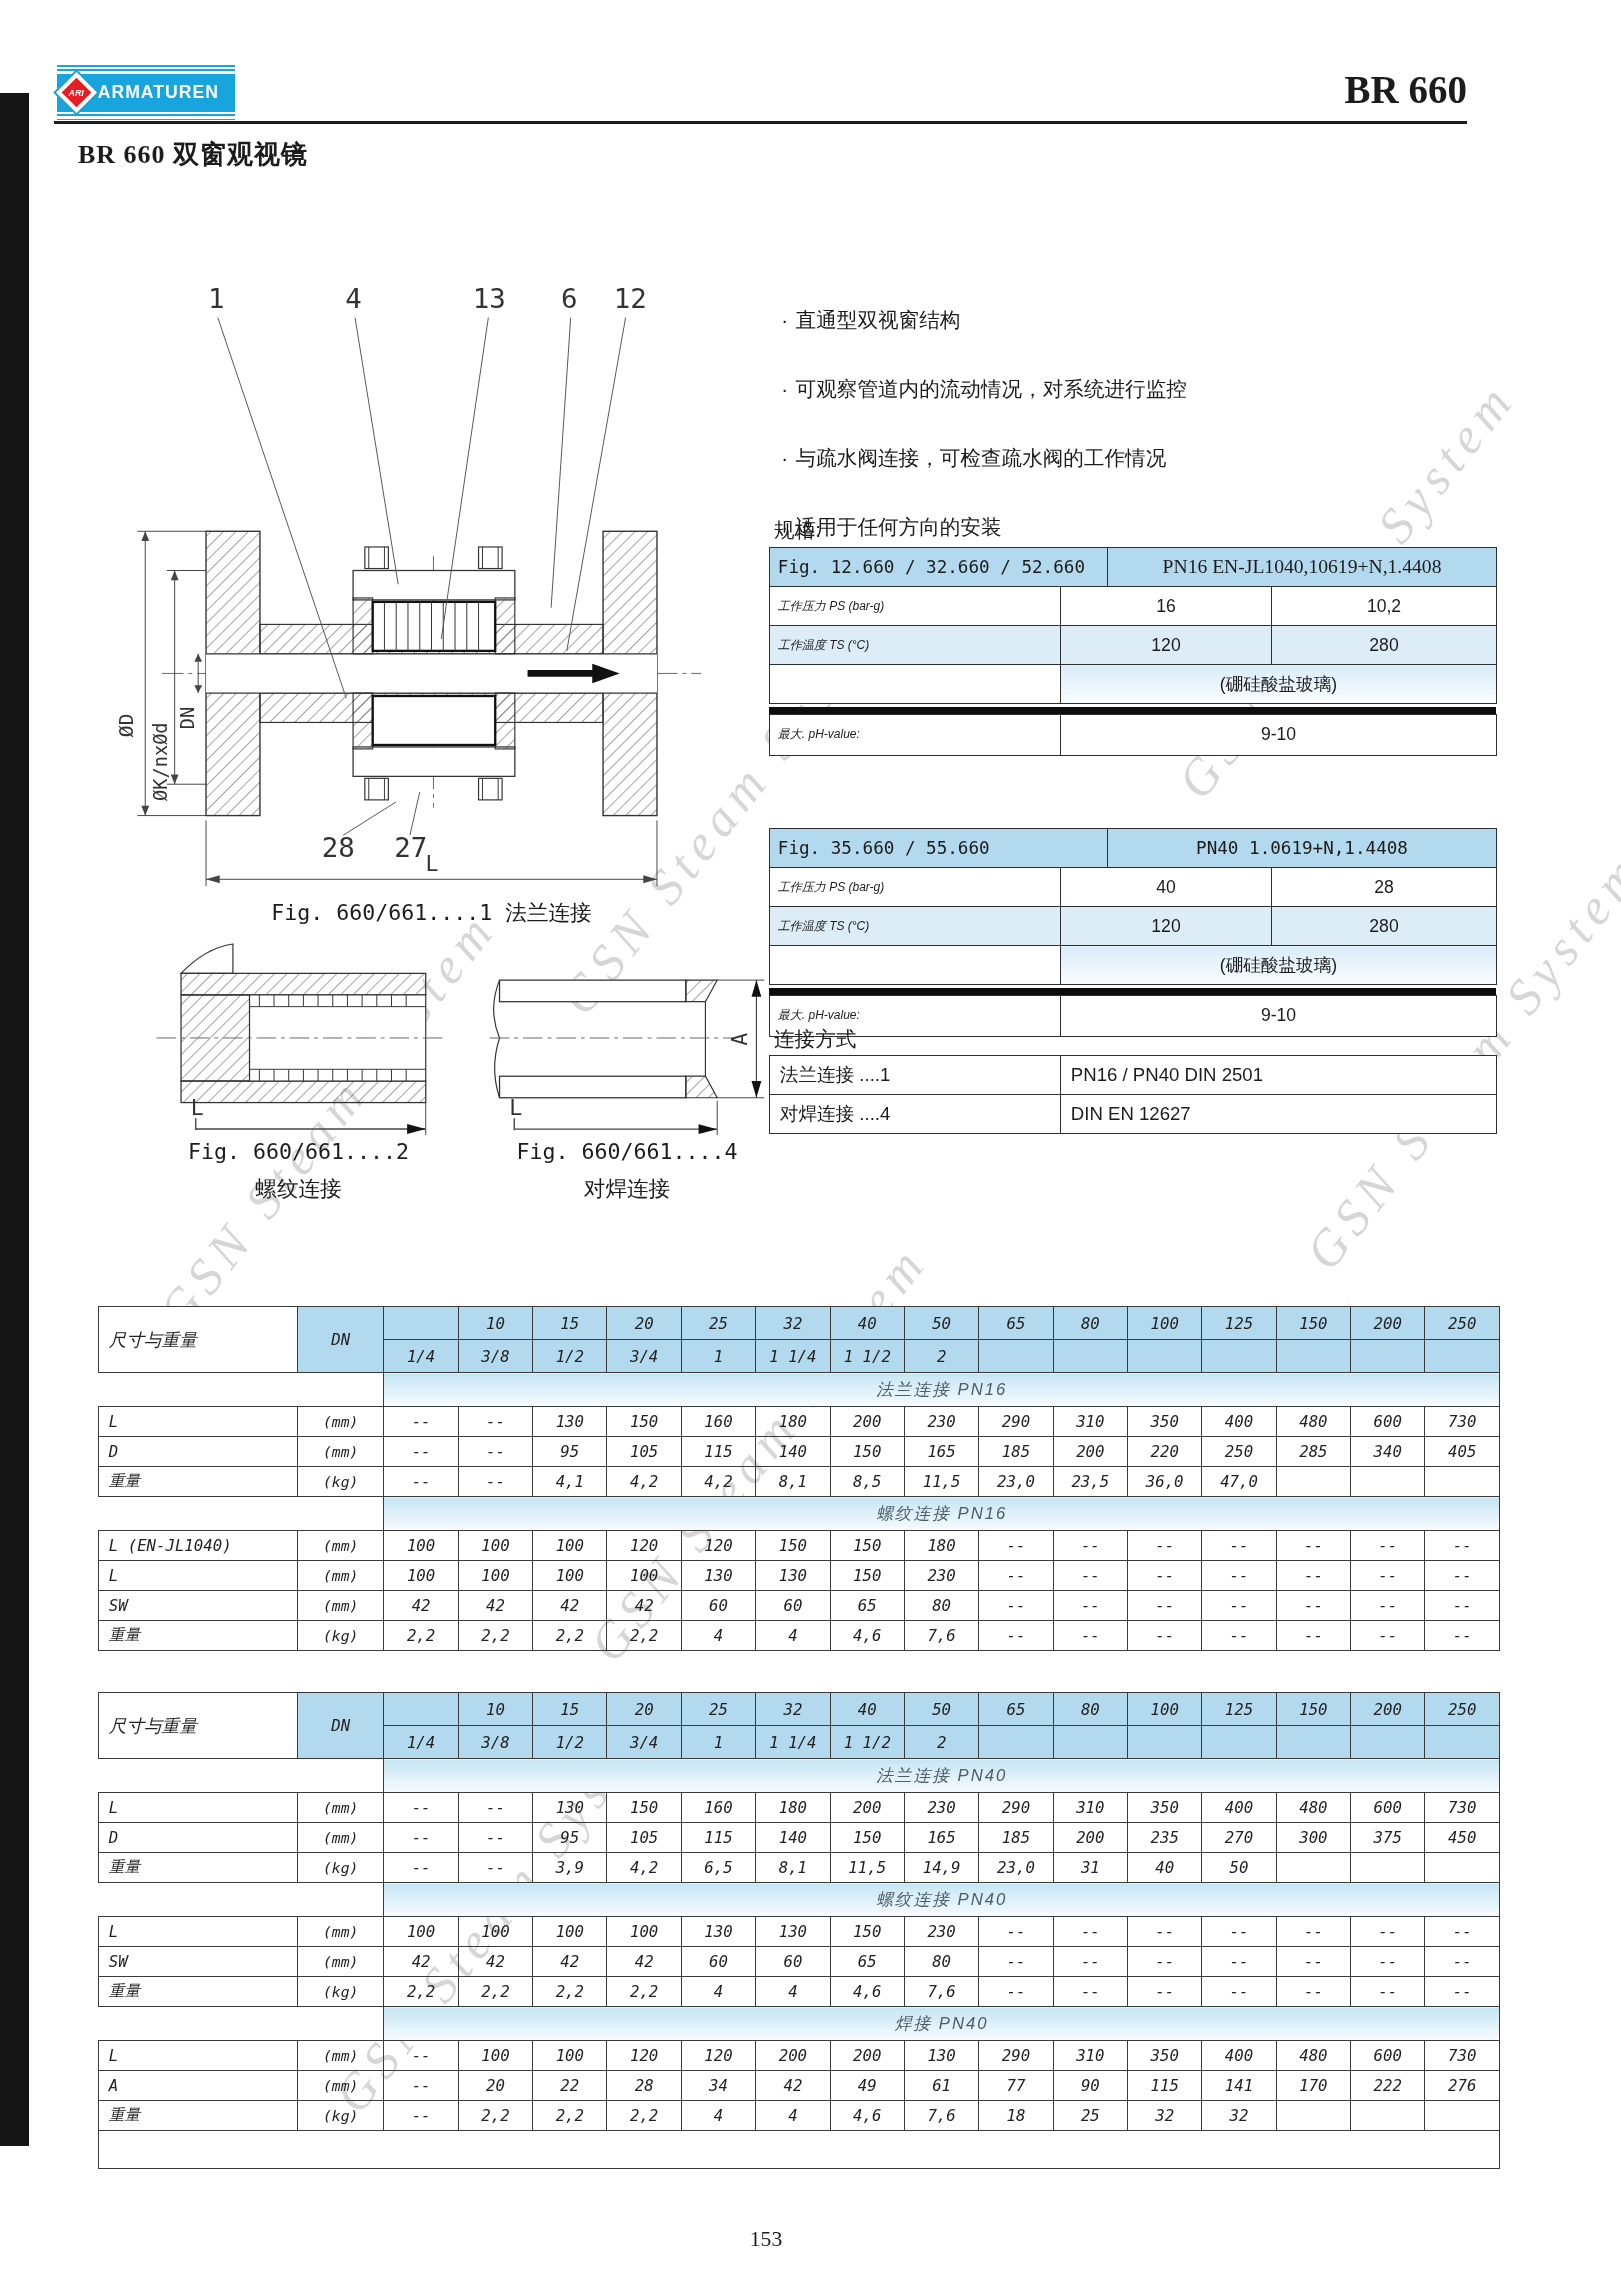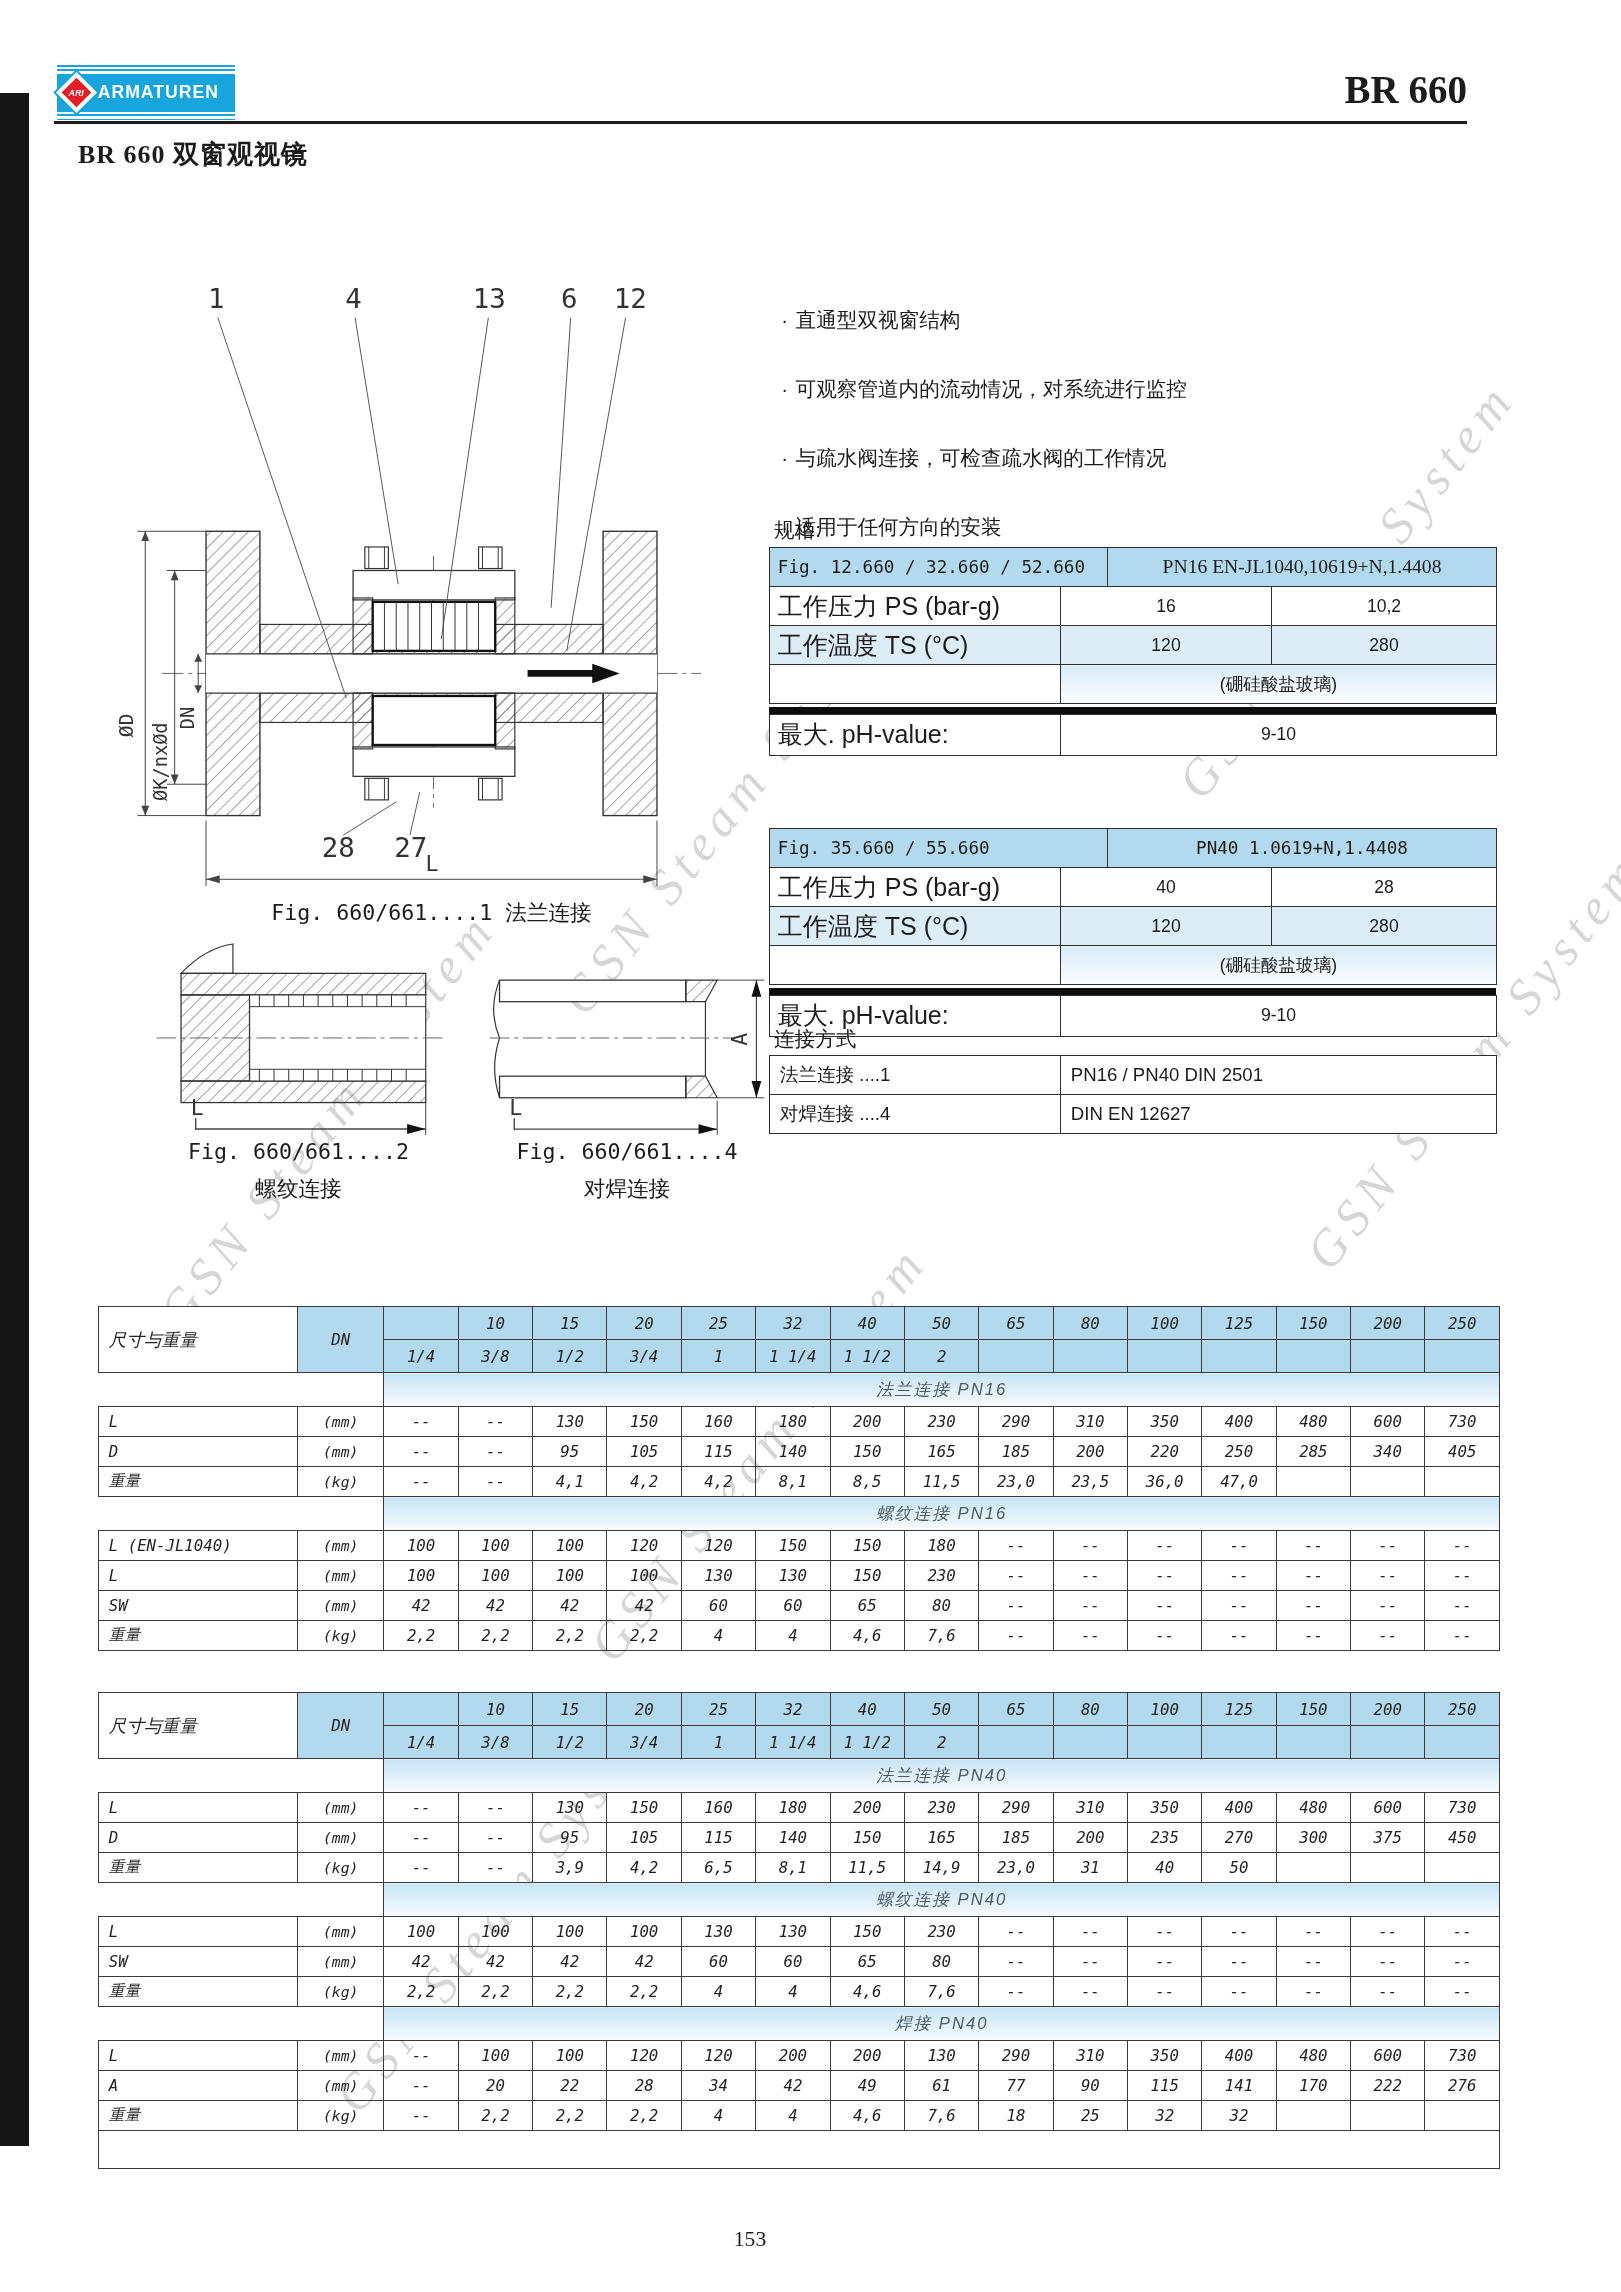--- a/index.html
+++ b/index.html
@@ -25,21 +25,21 @@
   .feat-dot{display:inline-block;width:21.6px;text-align:center;}
   
   .spec-heading{position:absolute;left:774px;top:516px;font-size:20.6px;}
   .conn-heading{position:absolute;left:774px;top:1025px;font-size:20.6px;}
   .specwrap{position:absolute;width:727px;}
   table.spec{border-collapse:collapse;table-layout:fixed;width:727px;}
   table.spec td{border:1.5px solid #2e2e2e;height:36px;overflow:hidden;white-space:nowrap;}
   td.sp-fig{background:#b2d9ee;font-family:"DejaVu Sans Mono",monospace;font-size:17.6px;padding-left:7.8px;}
   td.sp-mat-serif{background:#b2d9ee;font-family:"Liberation Serif",serif;font-size:19.6px;text-align:center;}
   td.sp-mat-mono{background:#b2d9ee;font-family:"DejaVu Sans Mono",monospace;font-size:17.6px;text-align:center;}
-  td.sp-lbl{padding-left:7.8px;font-size:25px;background:#fff;}
+  td.sp-lbl{padding-left:7.8px;font-size:12px;background:#fff;font-style:italic;}
   td.sp-val{text-align:center;font-size:17.6px;background:#fff;}
   tr.sp-blue td{background:#dcedf8;}
   td.sp-glass-lbl{background:#fff;}
   td.sp-glass{background:linear-gradient(180deg,#d8ecf8,#fbfdff);text-align:center;font-size:17.6px;height:41px;}
   .spec-bar{height:6.9px;background:#0d0d0d;margin-top:2.9px;}
   table.spec-ph{border-collapse:collapse;table-layout:fixed;width:727px;}
   table.spec-ph td{border:1.5px solid #2e2e2e;height:38px;}
   
   table.conn{border-collapse:collapse;table-layout:fixed;width:727px;position:absolute;left:769px;top:1055px;}
   table.conn td{border:1.5px solid #2e2e2e;height:36px;font-size:18.6px;padding-left:9.8px;white-space:nowrap;overflow:hidden;background:#fff;}
@@ -62,22 +62,22 @@
   
   .drawing{position:absolute;}
   .fig-caption{position:absolute;text-align:center;font-size:21.6px;}
   .fig-caption .mono{font-family:"DejaVu Sans Mono",monospace;}
   svg text{font-family:"DejaVu Sans Mono",monospace;fill:#333;}
   
   .wm{position:absolute;font-family:"Liberation Serif",serif;font-style:italic;
       font-size:51px;letter-spacing:7.8px;color:rgba(135,135,135,0.34);
       transform:rotate(-52deg);transform-origin:left top;white-space:nowrap;pointer-events:none;}
   
-  .footer-page{position:absolute;left:16px;top:2227px;width:1468px;text-align:center;
-               font-family:"Liberation Serif",serif;font-size:21.6px;}
+  .footer-page{position:absolute;left:0;top:2227px;width:1468px;text-align:center;
+               font-family:"Liberation Serif",serif;font-size:21.6px;padding-left:32px;}
 </style>
 </head>
 <body>
 
 <div class="page">
 
   <div class="wm" style="left:147px;top:1304px;">GSN Steam System</div>
   <div class="wm" style="left:549px;top:990px;">GSN Steam System</div>
   <div class="wm" style="left:1166px;top:774px;">GSN Steam System</div>
   <div class="wm" style="left:1294px;top:1245px;">GSN Steam System</div>

